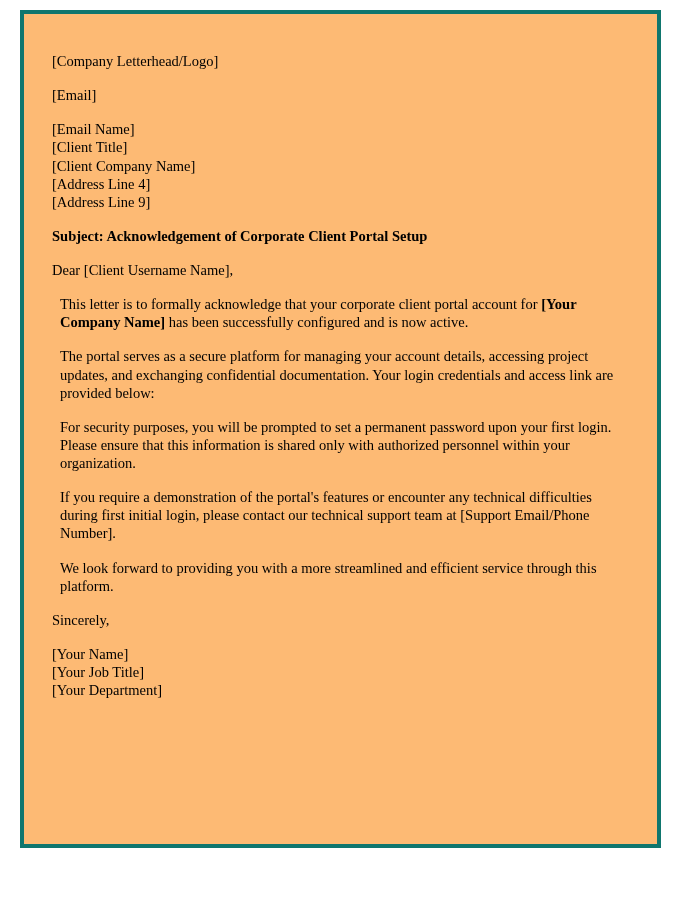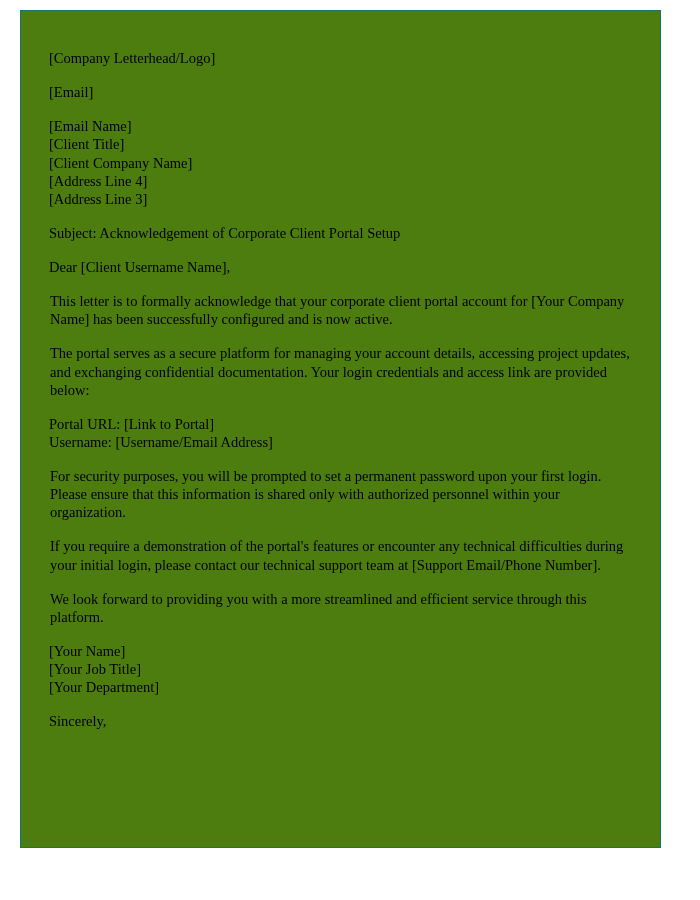--- a/index.html
+++ b/index.html
@@ -11,80 +11,76 @@
     width: 700px;
     height: 900px;
     position: relative;
   }
   .page {
     position: absolute;
     left: 20px;
     top: 10px;
     width: 641px;
     height: 838px;
-    background: #4d7c0f;
-    border: 1px solid #0f766e;
+    background: #fdba74;
+    border: 4px solid #0f766e;
     padding: 38px 28px 30px 28px;
     font-size: 14.5px;
     line-height: 1.25;
     color: #000000;
     overflow: hidden;
   }
   .block { margin-bottom: 16px; }
   .line { display: block; }
-  .bold { font-weight: normal; }
-  p { margin: 0 0 16px 1px; }
+  .bold { font-weight: bold; }
+  p { margin: 0 0 16px 8px; }
 </style>
 </head>
 <body>
 
 <div class="page">
 
   <div class="block">
     <span class="line">[Company Letterhead/Logo]</span>
   </div>
 
   <div class="block">
     <span class="line">[Email]</span>
   </div>
 
   <div class="block">
     <span class="line">[Email Name]</span>
     <span class="line">[Client Title]</span>
     <span class="line">[Client Company Name]</span>
     <span class="line">[Address Line 4]</span>
-    <span class="line">[Address Line 3]</span>
+    <span class="line">[Address Line 9]</span>
   </div>
 
   <div class="block bold">
     <span class="line">Subject: Acknowledgement of Corporate Client Portal Setup</span>
   </div>
 
   <div class="block">
     <span class="line">Dear [Client Username Name],</span>
   </div>
 
   <p><span>This letter is to formally acknowledge that your corporate client portal account for </span><span class="bold">[Your Company Name]</span><span> has been successfully configured and is now active.</span></p>
 
   <p>The portal serves as a secure platform for managing your account details, accessing project updates, and exchanging confidential documentation. Your login credentials and access link are provided below:</p>
 
-  <div class="block">
-    <span class="line"><span class="bold">Portal URL:</span><span> [Link to Portal]</span></span>
-    <span class="line"><span class="bold">Username:</span><span> [Username/Email Address]</span></span>
-  </div>
 
   <p>For security purposes, you will be prompted to set a permanent password upon your first login. Please ensure that this information is shared only with authorized personnel within your organization.</p>
 
-  <p>If you require a demonstration of the portal's features or encounter any technical difficulties during your initial login, please contact our technical support team at [Support Email/Phone Number].</p>
+  <p>If you require a demonstration of the portal's features or encounter any technical difficulties during first initial login, please contact our technical support team at [Support Email/Phone Number].</p>
 
   <p>We look forward to providing you with a more streamlined and efficient service through this platform.</p>
+
+  <div class="block">
+    <span class="line">Sincerely,</span>
+  </div>
 
   <div class="block">
     <span class="line">[Your Name]</span>
     <span class="line">[Your Job Title]</span>
     <span class="line">[Your Department]</span>
   </div>
 
-  <div class="block">
-    <span class="line">Sincerely,</span>
-  </div>
-
 </div>
 
 </body></html>

